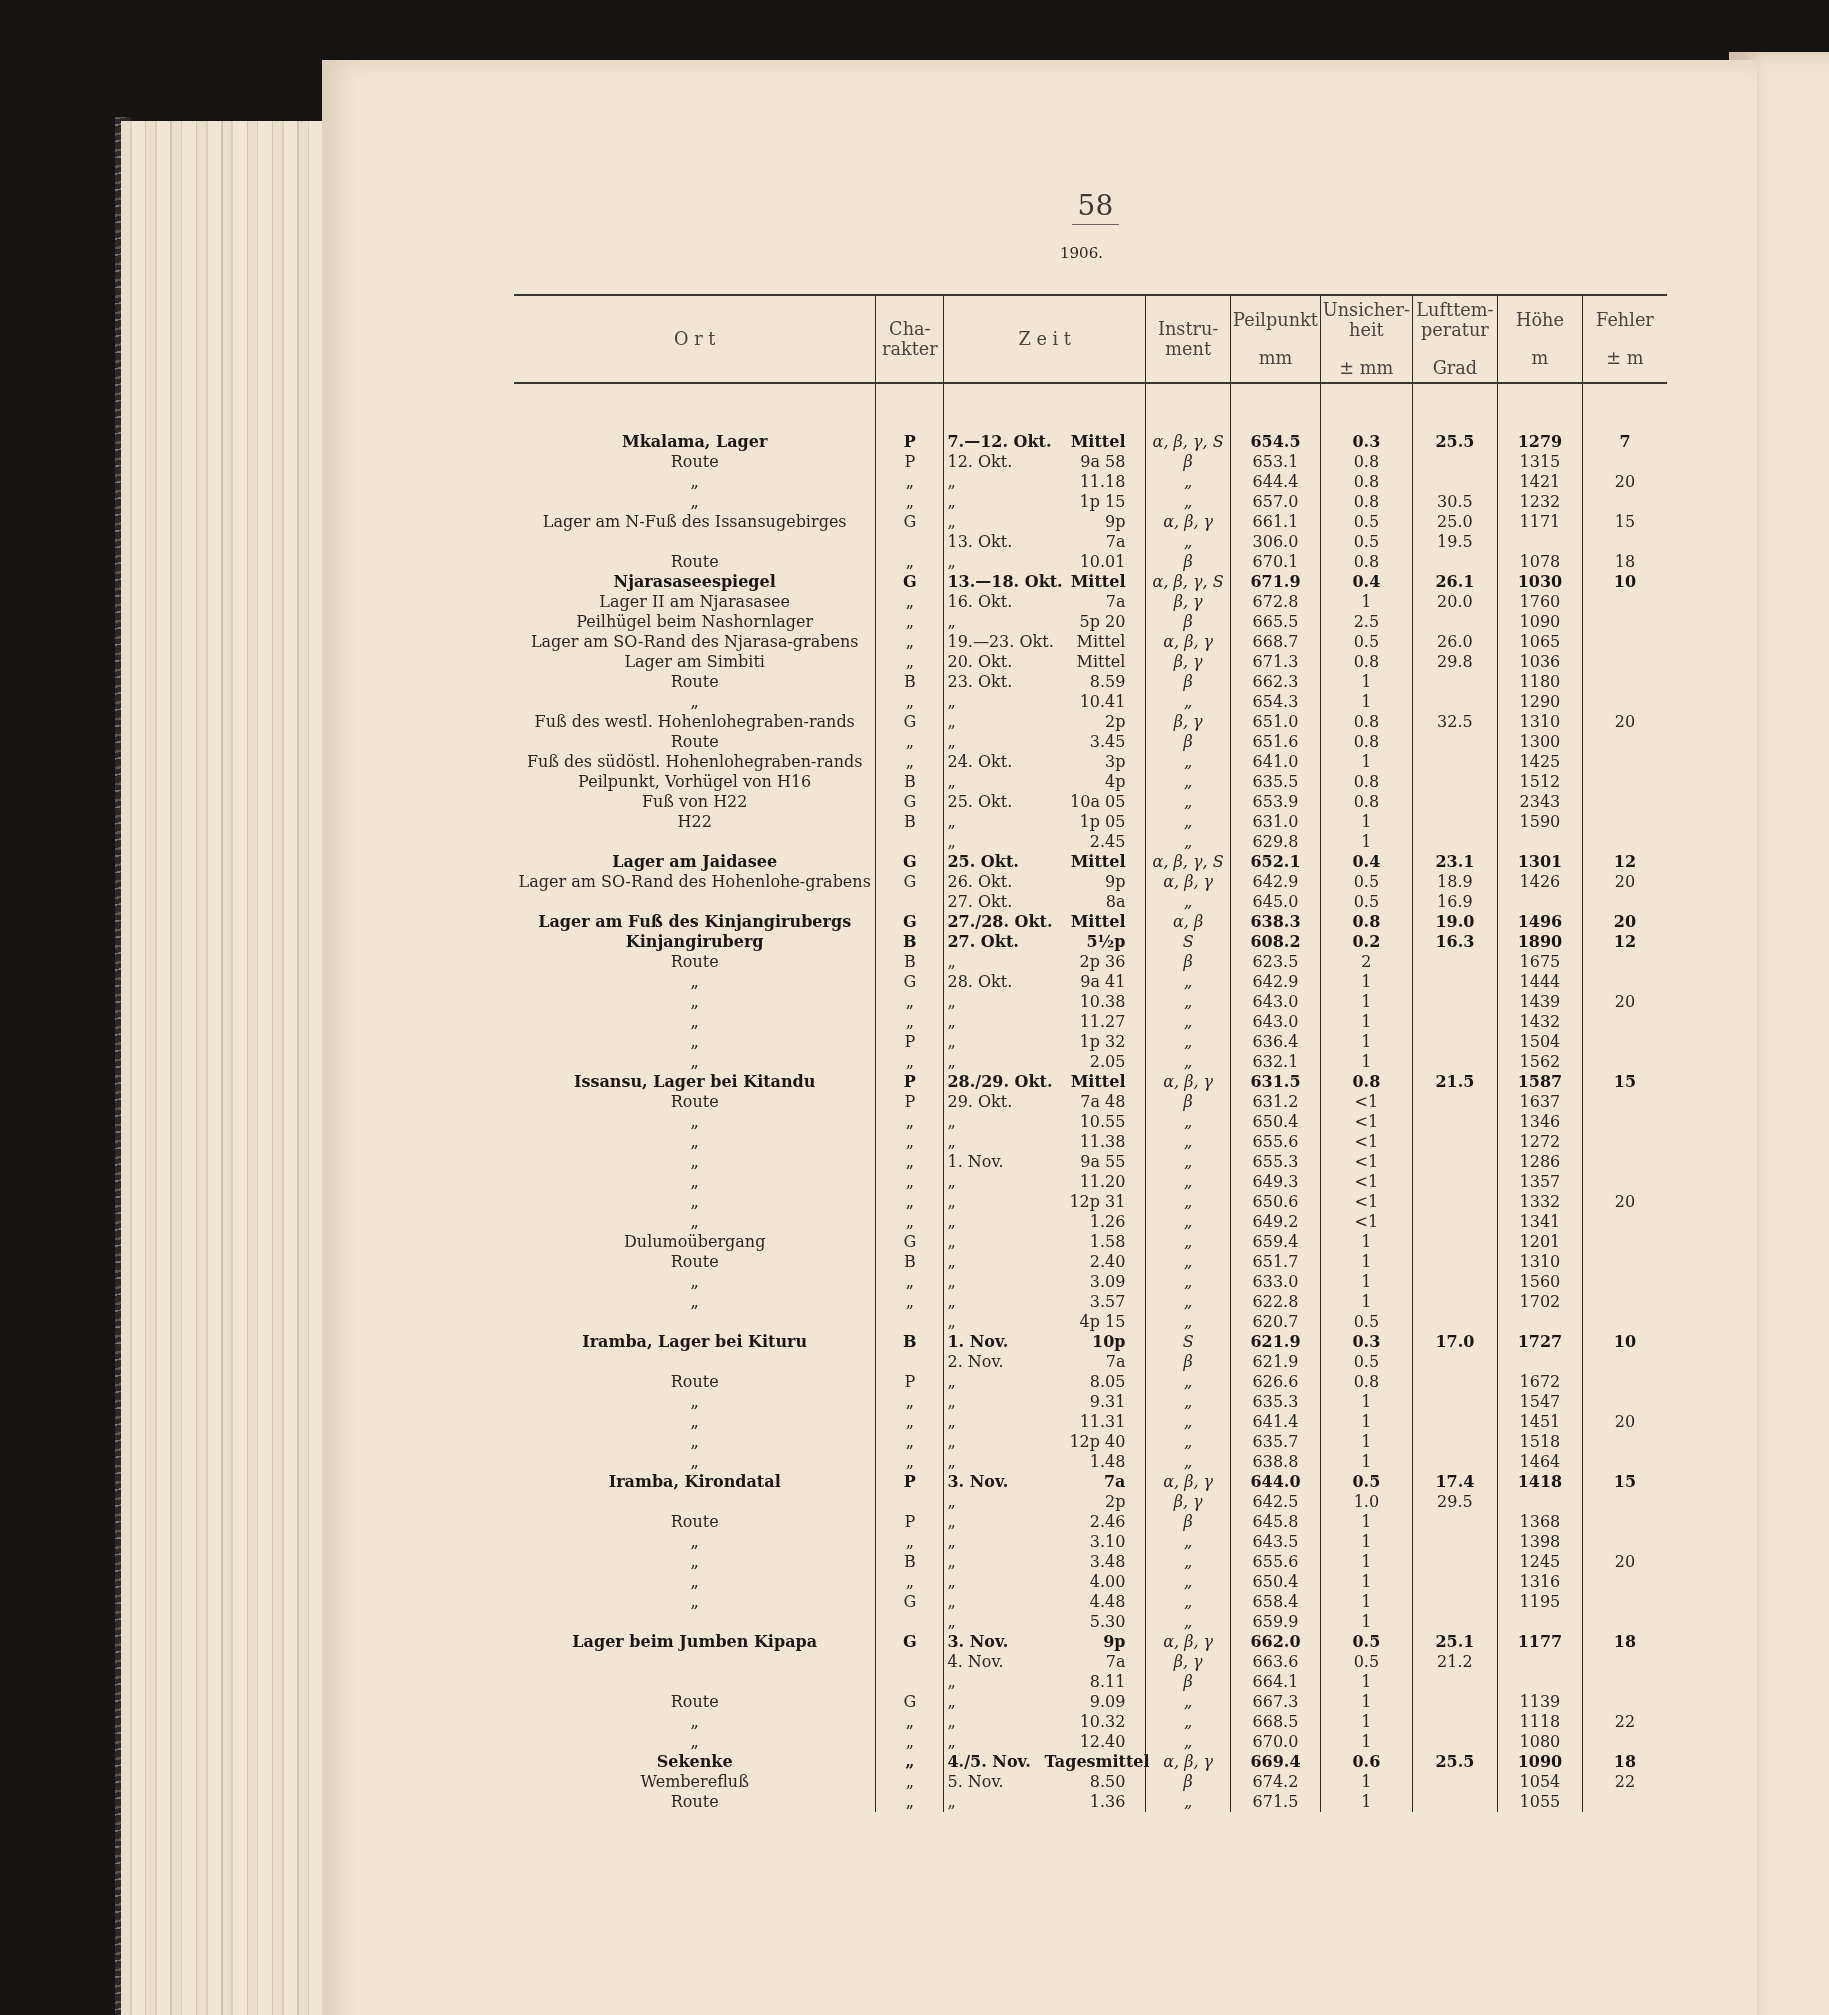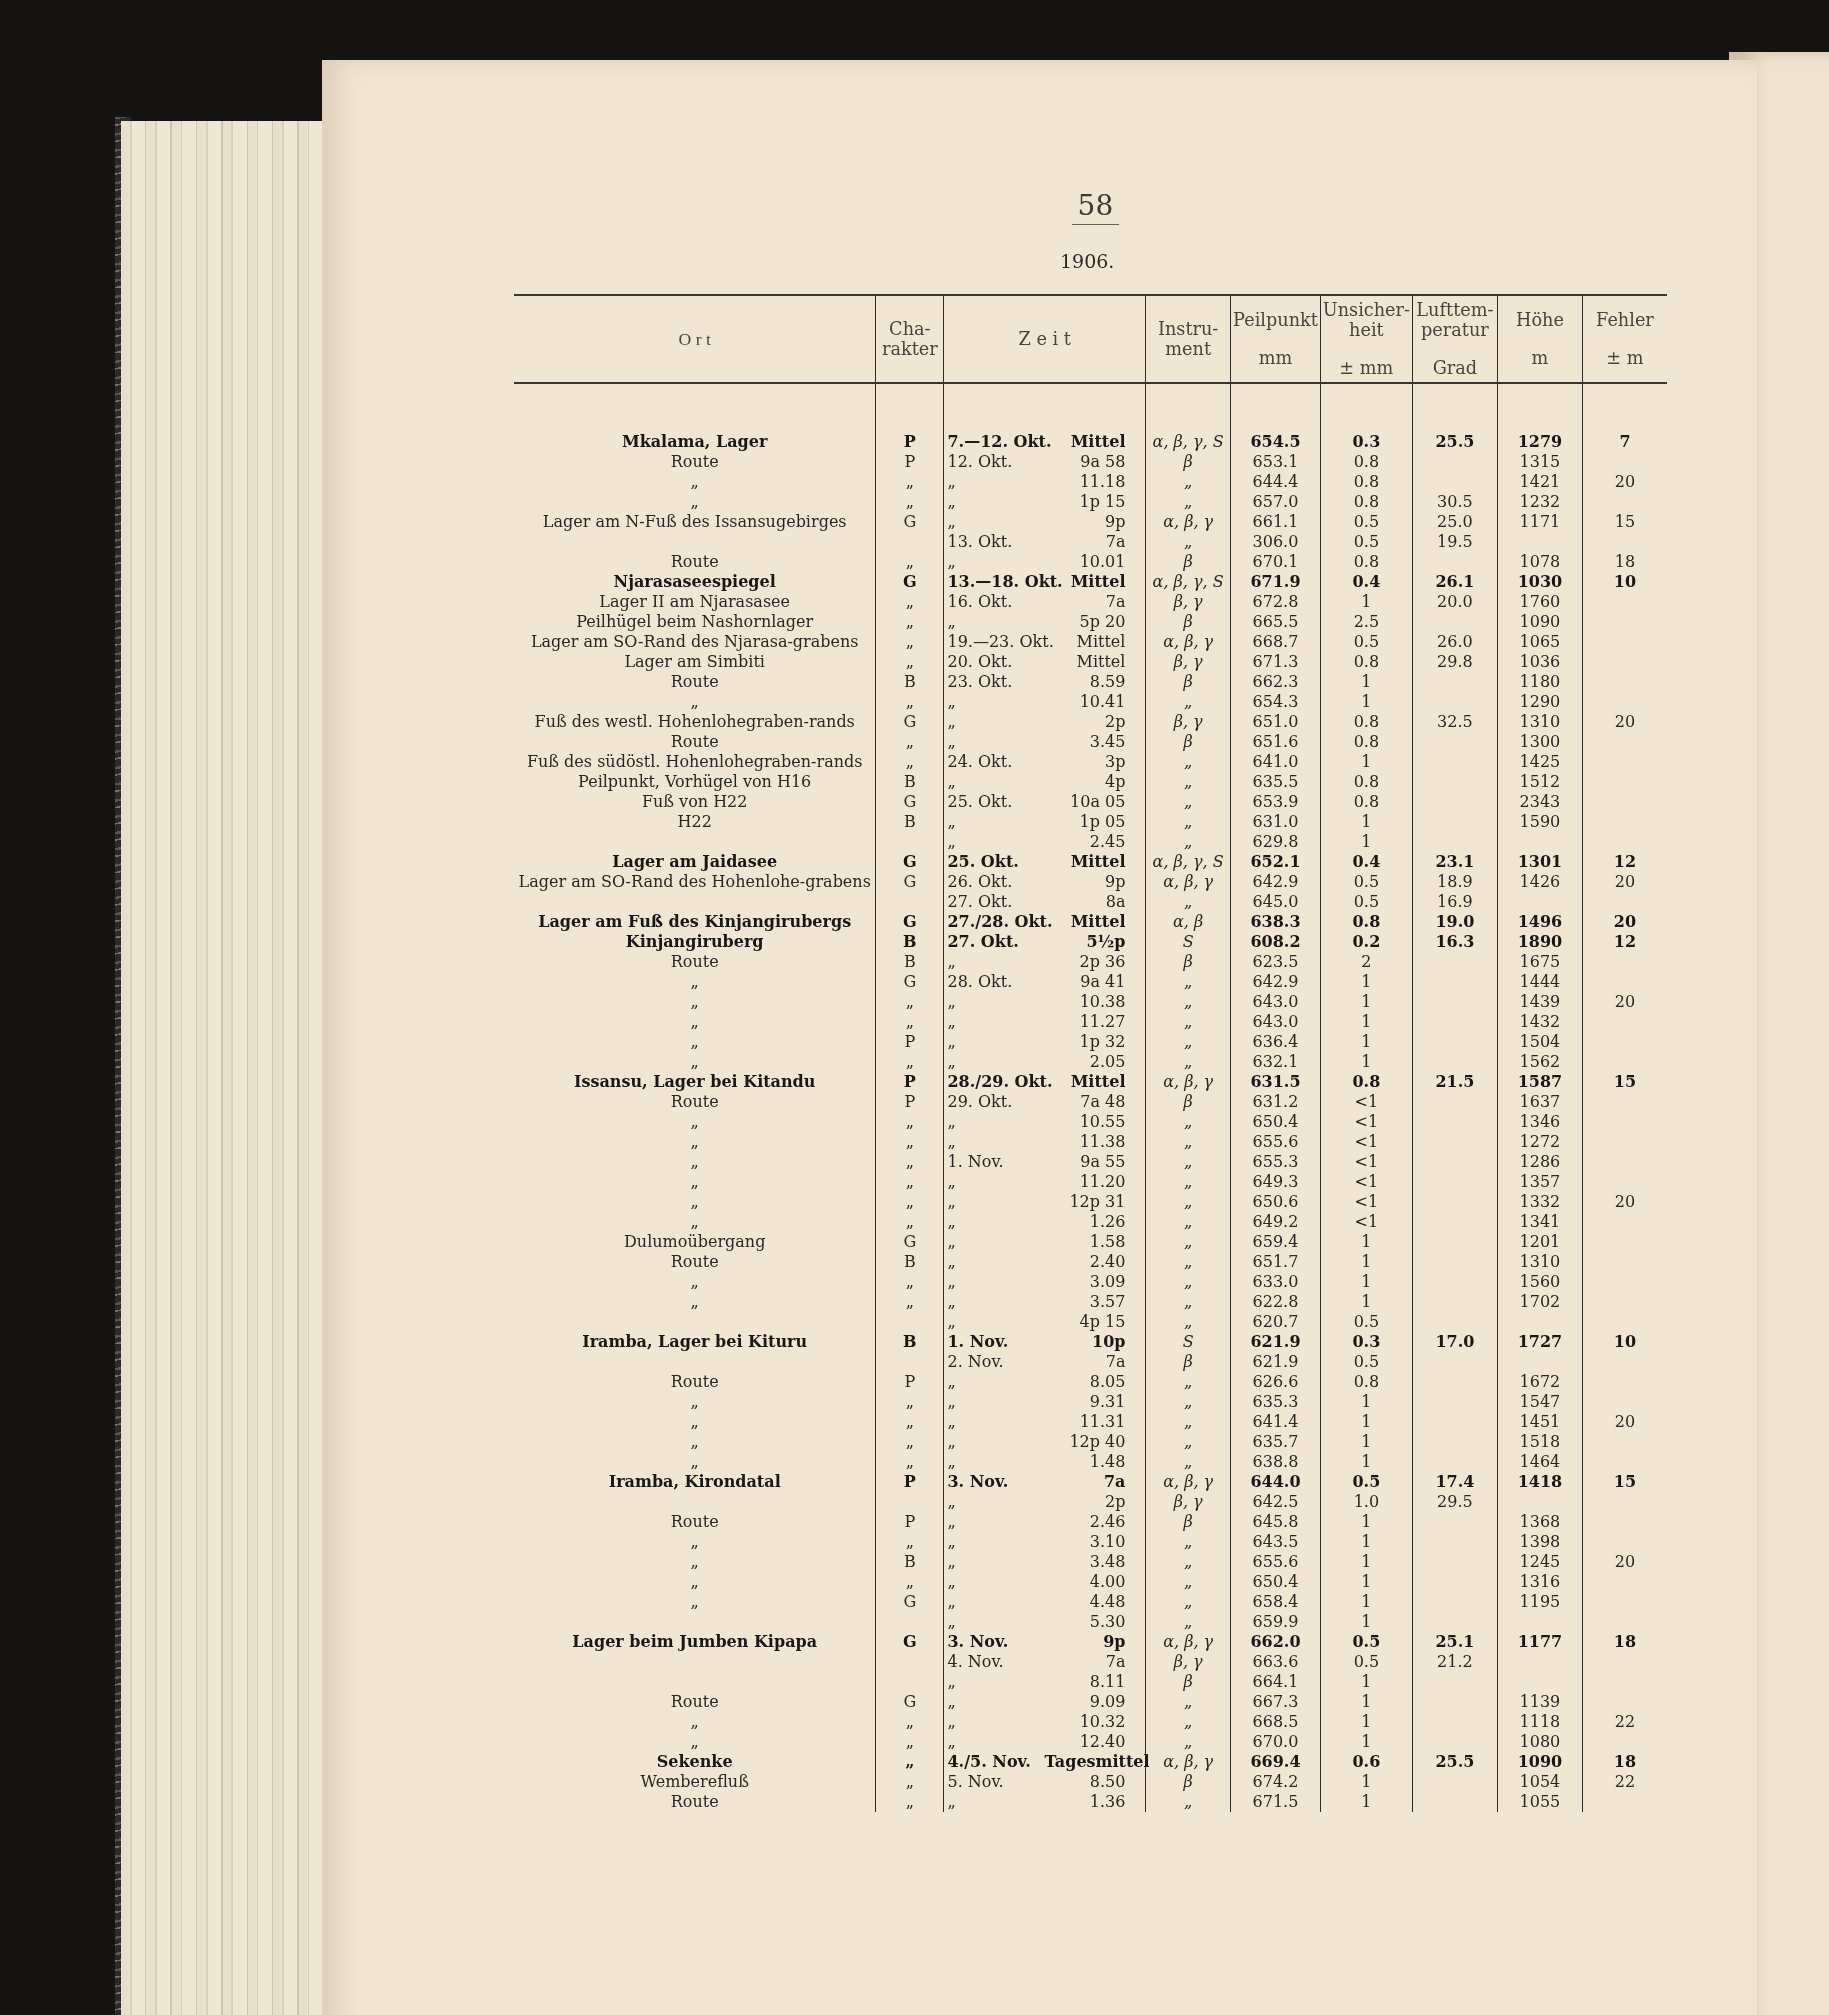--- a/index.html
+++ b/index.html
@@ -6,25 +6,25 @@
   body{width:1830px;height:2230px;background:#161412;position:relative;overflow:hidden;font-family:"DejaVu Serif","Liberation Serif",serif;color:#2a2622;}
   .cover-left{position:absolute;left:115px;top:117px;width:16px;height:2015px;background:#2b2a28;
     background-image:repeating-linear-gradient(170deg,#5a5550 0 2.4px,#2b2a28 2.4px 7.3px,#7a6f64 7.3px 8.9px,#2b2a28 8.9px 16px);}
   .page-stack{position:absolute;left:121px;top:121px;width:210px;height:1999px;
     background:repeating-linear-gradient(90deg,#e9dfcb 0 8.9px,#d9ceb8 8.9px 10.5px,#efe6d4 10.5px 24px,#cfc4ad 24px 25.4px);}
   .page{position:absolute;left:322px;top:60px;width:1435px;height:2096px;background:#f1e6d4;
     box-shadow:inset 16px 0 24px rgba(160,140,110,.25);}
   .right-page{position:absolute;left:1729px;top:52px;width:101px;height:2136px;background:#efe4d2;
     box-shadow:inset 24px 0 16px rgba(150,130,100,.35);}
   .page-number{position:absolute;left:1072px;top:189px;font-size:28px;color:#3c3834;border-bottom:0.8px solid #6a625a;padding:0 5.6px 1.6px 5.6px;}
-  .year{position:absolute;left:1060px;top:250px;font-size:19px;color:#2a2622;}
+  .year{position:absolute;left:1060px;top:244px;font-size:15px;color:#2a2622;}
   table.data{position:absolute;left:514px;top:294px;width:1153px;border-collapse:collapse;font-size:16px;line-height:20px;}
   table.data thead th{font-weight:normal;color:#4a443e;border-top:2.4px double #3a3531;border-bottom:2px solid #3a3531;
     border-left:1.2px solid #2f2a26;vertical-align:middle;text-align:center;padding:4px 1.6px;font-size:17.7px;line-height:20px;}
-  table.data thead th:first-child{border-left:none;font-family:Liberation Serif, serif;}
+  table.data thead th:first-child{border-left:none;}
   .unit{display:block;margin-top:18px;}
   table.data td{border-left:1.2px solid #2f2a26;padding:0 3.2px;vertical-align:top;white-space:nowrap;height:20px;}
   table.data td:first-child{border-left:none;text-align:center;width:322px;}
   td.c-char{text-align:center;width:60px;}
   td.c-zeit{width:193px;}
   .zd{display:inline-block;width:97px;text-align:left;}
   .zt{display:inline-block;width:81px;text-align:right;}
   td.c-inst{text-align:center;width:77px;font-style:italic;}
   td.c-luft,td.c-uns,td.c-temp,td.c-hoehe{text-align:center;width:77px;}
   td.c-fehl{text-align:center;width:77px;}

